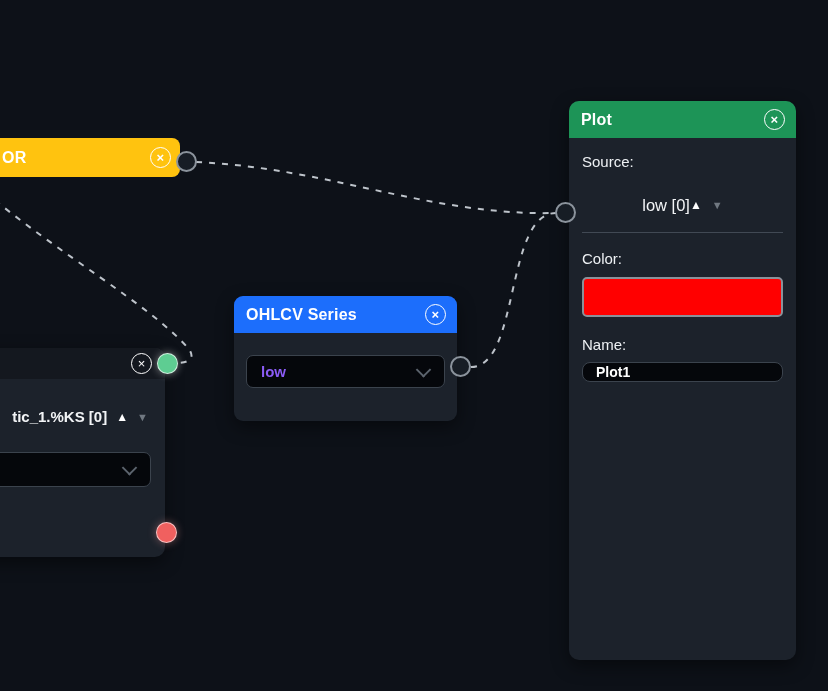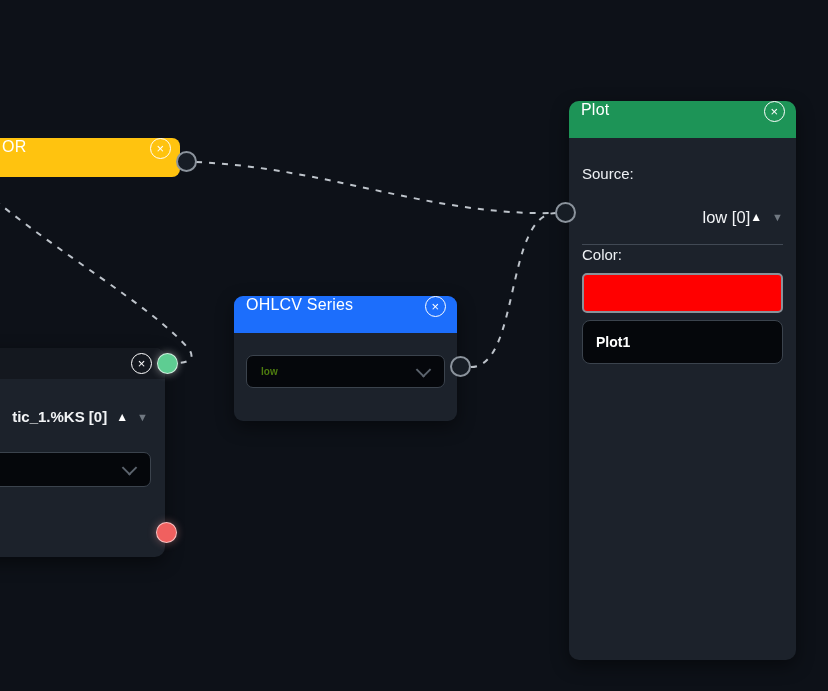--- a/index.html
+++ b/index.html
@@ -6,29 +6,29 @@
   body{
     width:828px;height:691px;position:relative;overflow:hidden;
     background:#0d1118;
     font-family:"Liberation Sans", sans-serif;
     -webkit-font-smoothing:antialiased;
   }
   #wires{position:absolute;left:0;top:0;z-index:1;}
   .wire{fill:none;stroke:#bdc3ca;stroke-width:2;stroke-dasharray:6 7;}
 
   .node{position:absolute;background:#1c222b;box-shadow:0 6px 18px rgba(0,0,0,.45);z-index:2;}
-  .node-header{display:flex;align-items:flex-start;justify-content:space-between;color:#fff;
-    font-size:16px;font-weight:400;letter-spacing:.2px;box-sizing:border-box;}
+  .node-header{display:flex;align-items:center;justify-content:space-between;color:#fff;
+    font-size:16px;font-weight:700;letter-spacing:.2px;box-sizing:border-box;}
   .close-btn{width:19px;height:19px;border:1.6px solid #fff;border-radius:50%;
     display:flex;align-items:center;justify-content:center;color:#fff;font-size:13px;
     line-height:1;flex:0 0 auto;cursor:pointer;}
 
   .label{color:#eef1f4;font-size:15px;line-height:20px;}
   .dd{background:#05070b;border:1.5px solid #3b434d;border-radius:7px;height:33px;
-    display:flex;align-items:center;padding:10px 14px;color:#4d7c0f;font-size:10px;font-weight:600;
+    display:flex;align-items:center;padding:10px 14px;color:#8b5cf6;font-size:15px;font-weight:600;
     position:relative;box-sizing:border-box;}
   .chev{position:absolute;right:15px;top:50%;width:9px;height:9px;
     border-right:2.4px solid #5c646e;border-bottom:2.4px solid #5c646e;
     transform:translateY(-70%) rotate(45deg);}
 
   .port{position:absolute;border-radius:50%;box-sizing:border-box;z-index:3;}
   .port.hollow{width:21px;height:21px;background:#171d25;border:2px solid #8b939c;}
   .port.glow-green{width:21px;height:21px;border:1.5px solid rgba(255,255,255,.7);
     box-shadow:0 0 9px rgba(255,255,255,.45);}
   .port.glow-red{width:21px;height:21px;border:1.5px solid rgba(255,210,210,.85);
@@ -51,28 +51,28 @@
   
   #ohlcv-node{left:234px;top:296px;width:223px;height:125px;border-radius:9px;}
   #ohlcv-node .node-header{height:37px;padding:0 11px 0 12px;border-radius:9px 9px 0 0;gap:40px;}
   #ohlcv-node .body{padding:13px 12px 0;}
   #ohlcv-node .dd{margin-top:9px;}
 
   
   #plot-node{left:569px;top:101px;width:227px;height:559px;border-radius:10px;}
   #plot-node .node-header{height:37px;padding:0 11px 0 12px;border-radius:10px 10px 0 0;}
   #plot-node .body{padding:13px 13px 0;}
-  .src-value-row{display:flex;align-items:center;justify-content:flex-end;margin-top:22px;}
+  .src-value-row{display:flex;align-items:center;justify-content:center;margin-top:22px;}
   .src-value{color:#f2f4f6;font-size:16.5px;line-height:22px;}
   .arrows{display:flex;align-items:center;gap:10px;}
   .arrow-up{color:#ffffff;font-size:12px;cursor:pointer;}
   .arrow-down{color:#707881;font-size:11px;cursor:pointer;}
   .divider{border:none;border-top:1.2px solid #414954;margin:16px 0 0;}
   .swatch{height:36px;border:2px solid #8a9199;border-radius:5px;margin-top:8px;cursor:pointer;}
-  .text-input{height:44px;background:#05070b;border:1.5px solid #3b434d;border-radius:8px;
+  .text-input{height:20px;background:#05070b;border:1.5px solid #3b434d;border-radius:8px;
     display:flex;align-items:center;padding:0 13px;color:#fff;font-size:14px;font-weight:600;
     box-sizing:border-box;margin-top:7px;}
   .adv{position:relative;border:1.2px solid #5b6370;border-radius:5px;margin-top:25px;
     padding:16px 14px 12px;}
   .adv-legend{position:absolute;top:-10px;left:10px;background:#1c222b;padding:0 5px;
     color:#8a919c;font-size:14.5px;}
   .adv-collapse{position:absolute;top:-9px;right:9px;width:17px;height:17px;background:#1c222b;
     border:1.6px solid #8a919c;border-radius:4px;color:#b6bdc6;display:flex;align-items:center;
     justify-content:center;font-size:13px;line-height:1;cursor:pointer;}
   .adv .label{margin-top:9px;}
@@ -121,31 +121,32 @@
     </div>
   </div>
 </div>
 
 <div class="node" id="plot-node">
   <div class="node-header" style="background: rgb(29, 148, 87);">
     <span>Plot</span>
     <span class="close-btn">×</span>
   </div>
   <div class="body">
-    <div class="label" style="margin-top:13px;">Source:</div>
+    <div class="label" style="margin-top:1px;">Source:</div>
     <div class="src-value-row">
       <span class="src-value">low [0]</span>
       <span class="arrows">
         <span class="arrow-up">▲</span>
         <span class="arrow-down">▼</span>
       </span>
     </div>
     <hr class="divider">
-    <div class="label" style="">Color:</div>
+    <div class="label" style="margin-top:16px;">Color:</div>
     <div class="swatch" style="background: rgb(255, 0, 0);"></div>
+    <div class="label" style="margin-top:18px;">Name:</div>
     <div class="text-input">
       <span>Plot1</span>
     </div>
   </div>
 </div>
 
 <div class="port hollow" style="left:176px;top:151px;"></div>
 <div class="port glow-green" style="left: 157px; top: 353px; background: rgb(94, 205, 146);"></div>
 <div class="port glow-red" style="left: 156px; top: 522px; background: rgb(240, 96, 95);"></div>
 <div class="port hollow" style="left:450px;top:356px;"></div>

